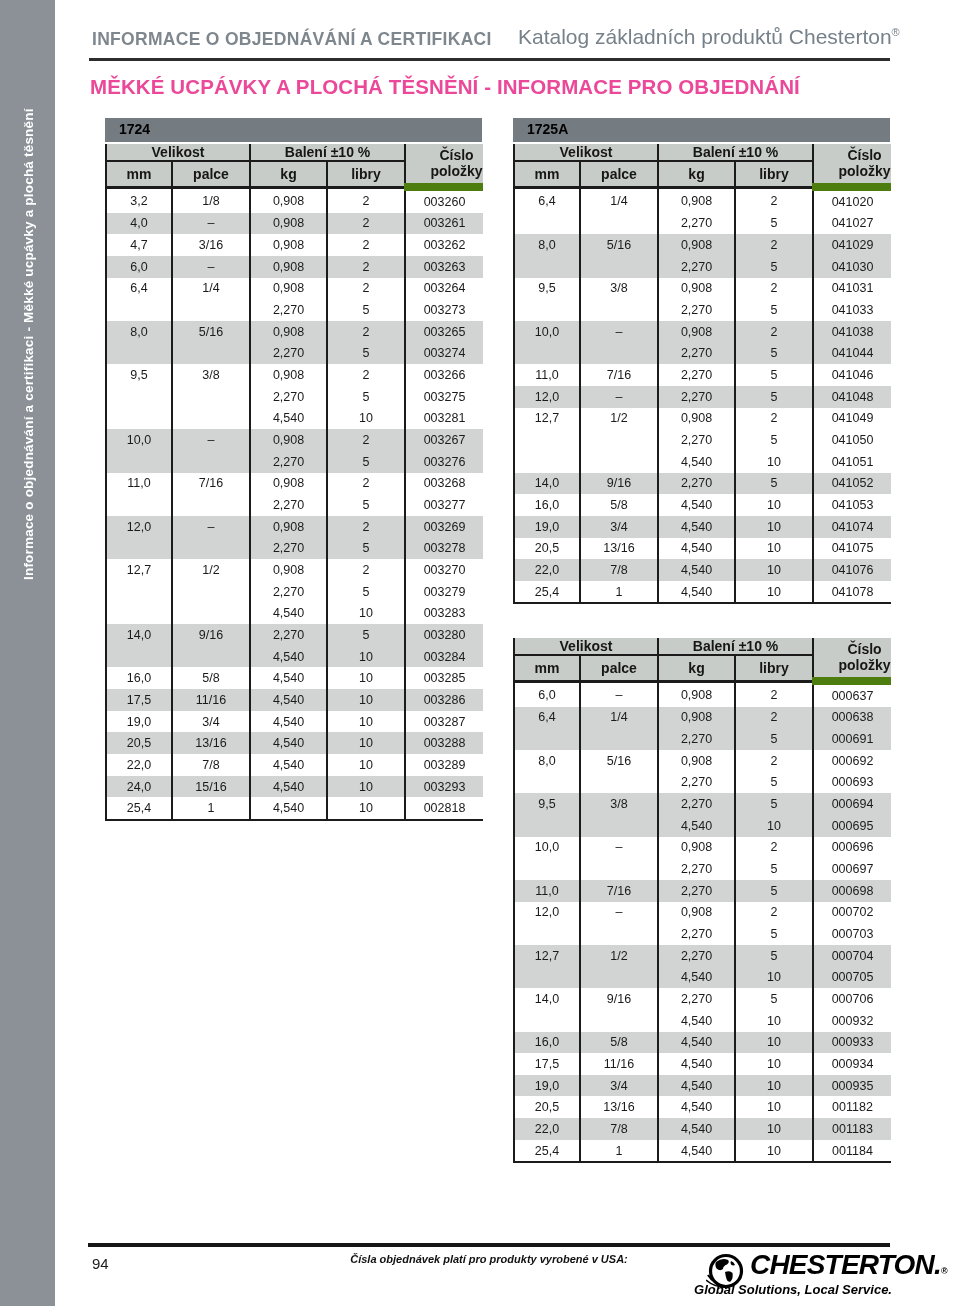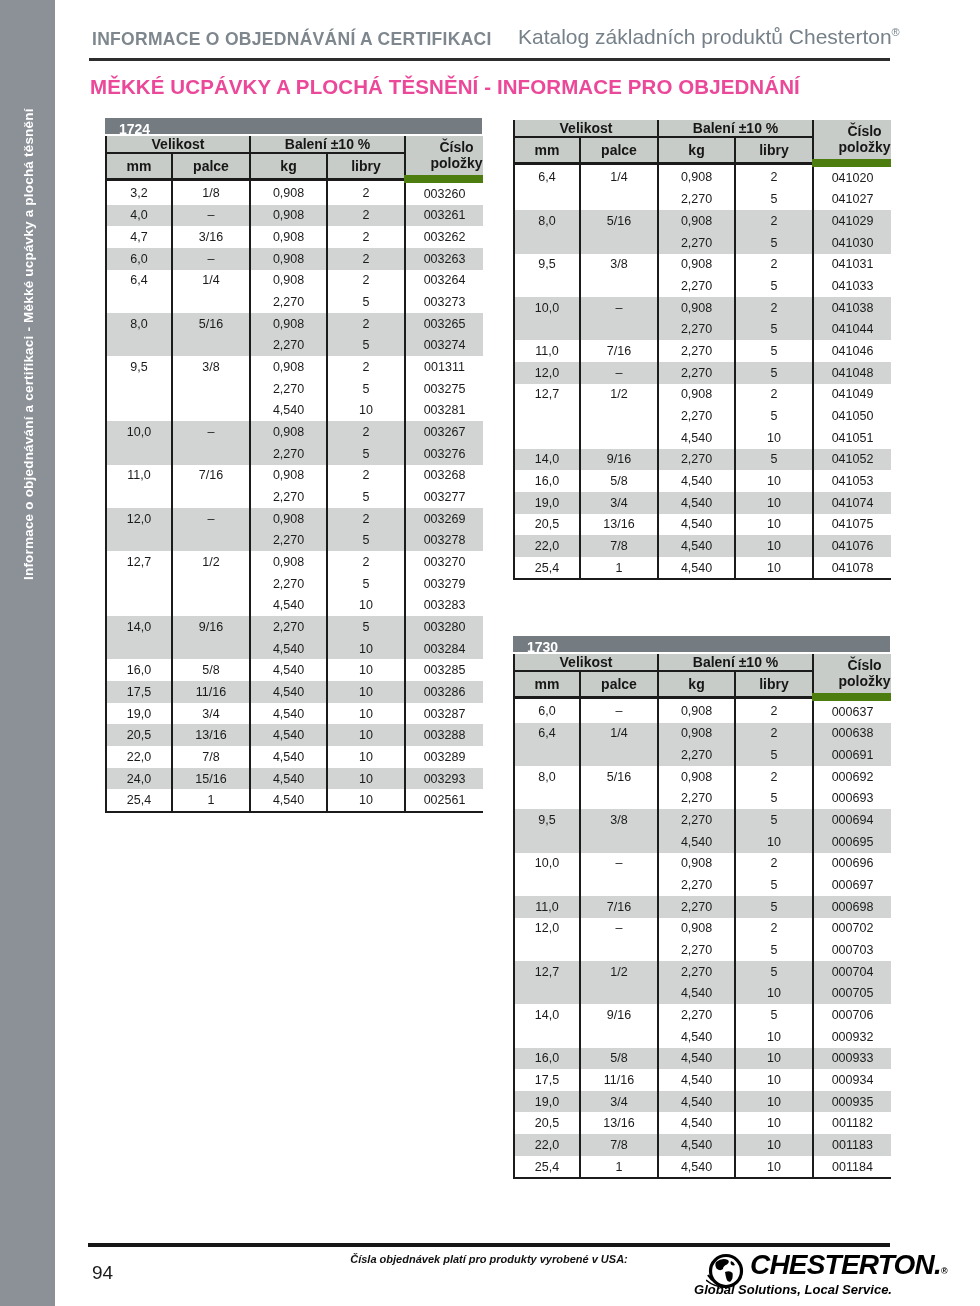--- a/index.html
+++ b/index.html
@@ -26,21 +26,21 @@
     color:var(--catalog_text_gray,#76818a);
   }
   .hdr-right sup { font-size:11px; }
   .rule { position:absolute; left:89px; top:58px; width:801px; height:3px; background:#2d2d2d; }
   .page-title {
     position:absolute; left:90px; top:75px; font-size:20.5px; font-weight:bold; color:#ec4899;
     letter-spacing:0.1px;
   }
   .tblock { position:absolute; width:377px; }
   .tbar {
-    height:16px; background:var(--table_bar_gray,#747b81); color:#ffffff;
+    height:24px; background:var(--table_bar_gray,#747b81); color:#000000;
     font-size:14px; font-weight:bold; line-height:22px; padding-left:14px;
     box-sizing:border-box;
   }
   table.otable {
     border-collapse:collapse; width:377px; margin-top:2px; table-layout:fixed;
   }
   col.c-mm{width:66px} col.c-palce{width:78px} col.c-kg{width:77px}
   col.c-libry{width:78px} col.c-cislo{width:78px}
   thead th {
     background:var(--table_header_gray,#c7ccc8); font-size:14px; font-weight:bold;
@@ -52,21 +52,21 @@
   tr.h2 th { border-bottom:3px solid #1b1b1b; }
   th.cis { border-bottom:8px solid #4d7c0f; line-height:15.5px;padding-left:24px; }
   .bl { border-left:2px solid #1b1b1b; }
   tbody td {
     text-align:center; font-size:12.5px; height:21.66px; padding:0;
     background:#ffffff;
   }
   tbody tr.g td { background:var(--row_stripe_gray,#d2d4d3); }
   tbody tr.last td { border-bottom:2.5px solid #1b1b1b; }
   .foot-rule { position:absolute; left:88px; top:1243px; width:802px; height:3.5px; background:#161616; }
-  .page-num { position:absolute; left:92px; top:1255px; font-size:19px; color:#1b1b1b;margin-top:7px; }
+  .page-num { position:absolute; left:92px; top:1255px; font-size:15px; color:#1b1b1b; }
   .foot-note {
     position:absolute; left:489px; top:1253px; transform:translateX(-50%);
     font-size:11px; font-weight:bold; font-style:italic; white-space:nowrap; color:#111;
   }
   .logo { position:absolute; left:706px; top:1249px; width:186px; height:52px; }
   .globe { position:absolute; left:0; top:3px; }
   .logo-word {
     position:absolute; left:44px; top:0px; font-size:28px; font-weight:bold; font-style:italic;
     letter-spacing:-0.8px; color:#000000; white-space:nowrap;
   }
@@ -166,21 +166,21 @@
           <td class="bl"></td>
           <td class="bl">2,270</td>
           <td class="bl">5</td>
           <td class="bl">003274</td>
         </tr>
         <tr>
           <td class="bl">9,5</td>
           <td class="bl">3/8</td>
           <td class="bl">0,908</td>
           <td class="bl">2</td>
-          <td class="bl">001311</td>
+          <td class="bl">003266</td>
         </tr>
         <tr>
           <td class="bl"></td>
           <td class="bl"></td>
           <td class="bl">2,270</td>
           <td class="bl">5</td>
           <td class="bl">003275</td>
         </tr>
         <tr>
           <td class="bl"></td>
@@ -306,27 +306,28 @@
           <td class="bl">15/16</td>
           <td class="bl">4,540</td>
           <td class="bl">10</td>
           <td class="bl">003293</td>
         </tr>
         <tr class="last">
           <td class="bl">25,4</td>
           <td class="bl">1</td>
           <td class="bl">4,540</td>
           <td class="bl">10</td>
-          <td class="bl">002561</td>
+          <td class="bl">002818</td>
         </tr>
       </tbody>
   </table>
 </div>
 
 <div class="tblock" style="left:513px; top:118px;">
+  <div class="tbar"><span>1725A</span></div>
   <table class="otable">
     <colgroup>
         <col class="c-mm">
         <col class="c-palce">
         <col class="c-kg">
         <col class="c-libry">
         <col class="c-cislo">
       </colgroup>
     <thead>
       <tr class="h1">
@@ -473,21 +474,20 @@
           <td class="bl">1</td>
           <td class="bl">4,540</td>
           <td class="bl">10</td>
           <td class="bl">041078</td>
         </tr>
       </tbody>
   </table>
 </div>
 
 <div class="tblock" style="left:513px; top:636px;">
-  <div class="tbar"><span>1730</span></div>
   <table class="otable">
     <colgroup>
         <col class="c-mm">
         <col class="c-palce">
         <col class="c-kg">
         <col class="c-libry">
         <col class="c-cislo">
       </colgroup>
     <thead>
       <tr class="h1">

